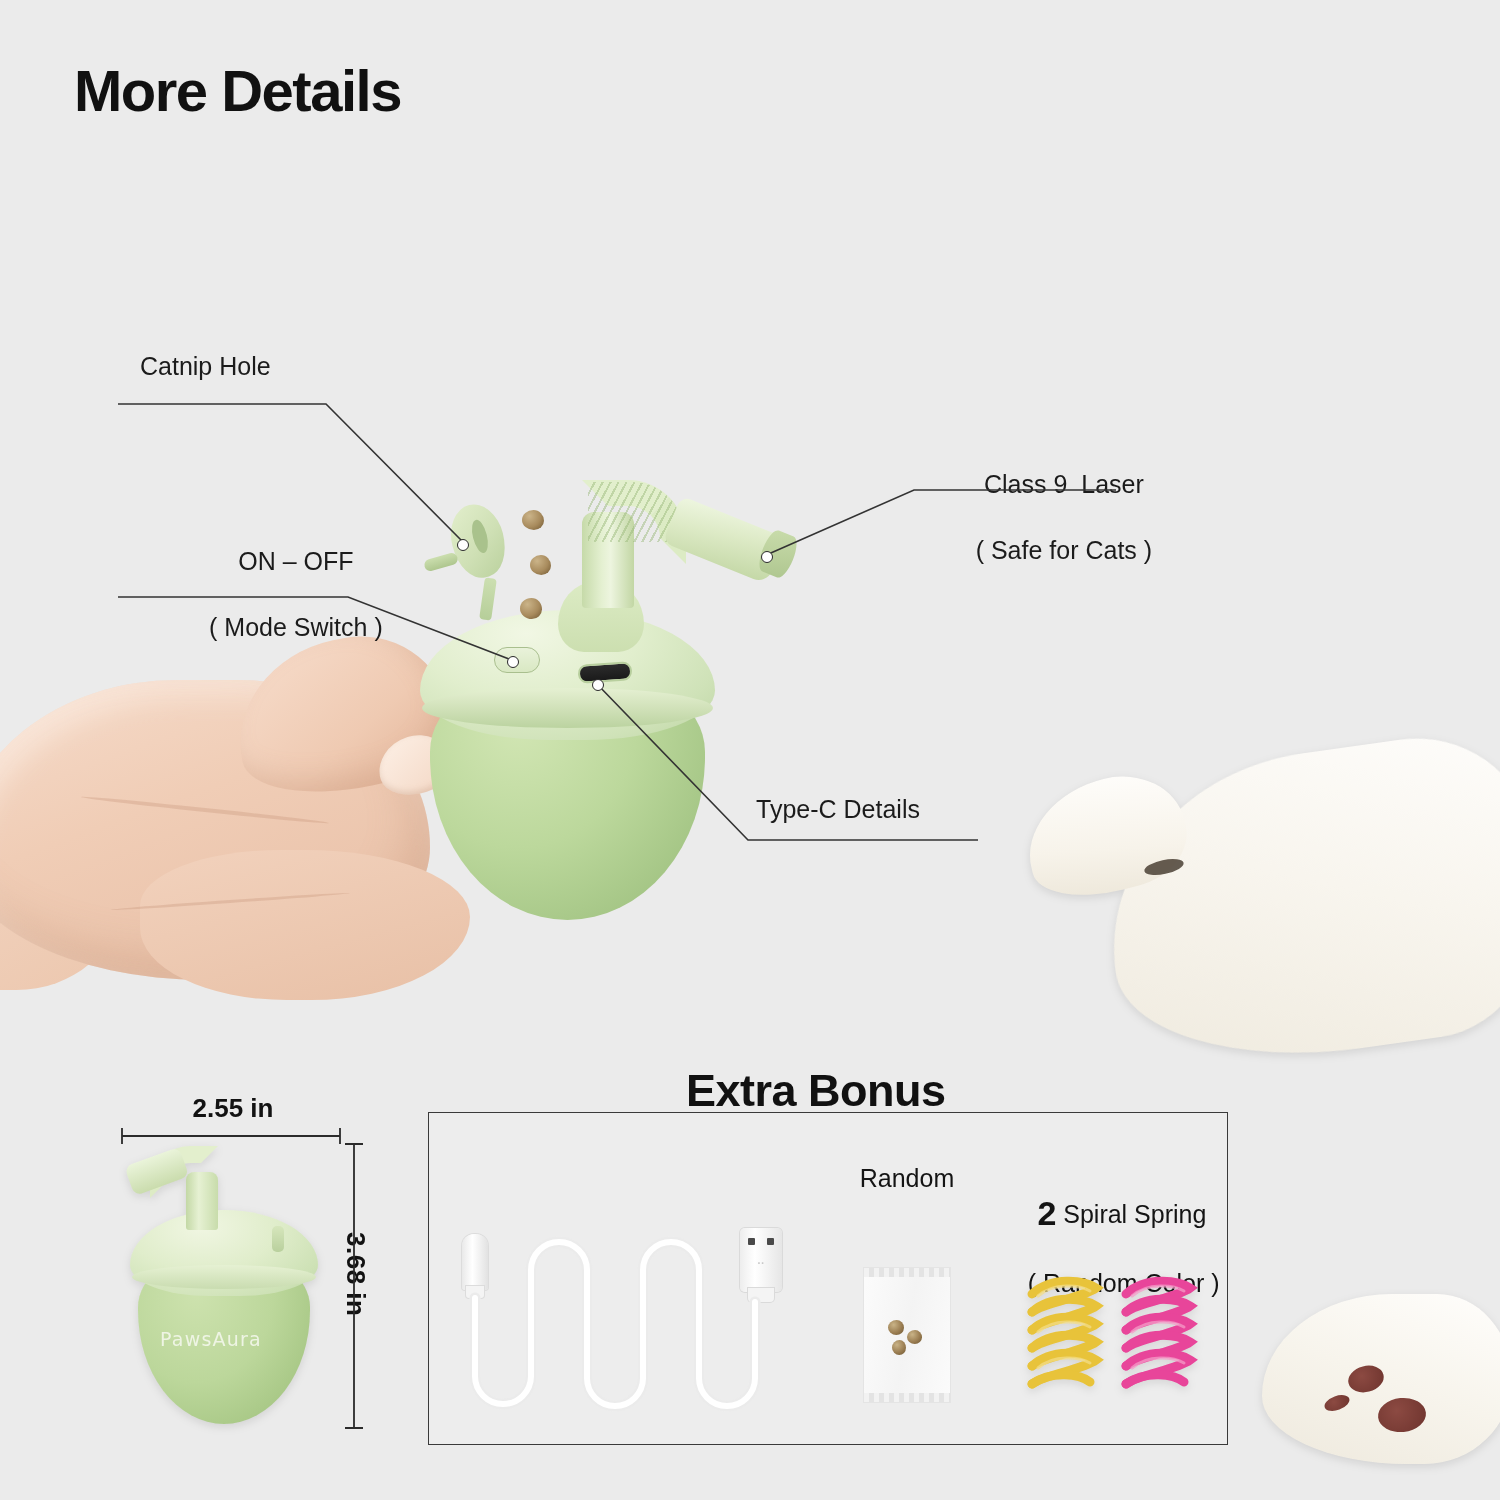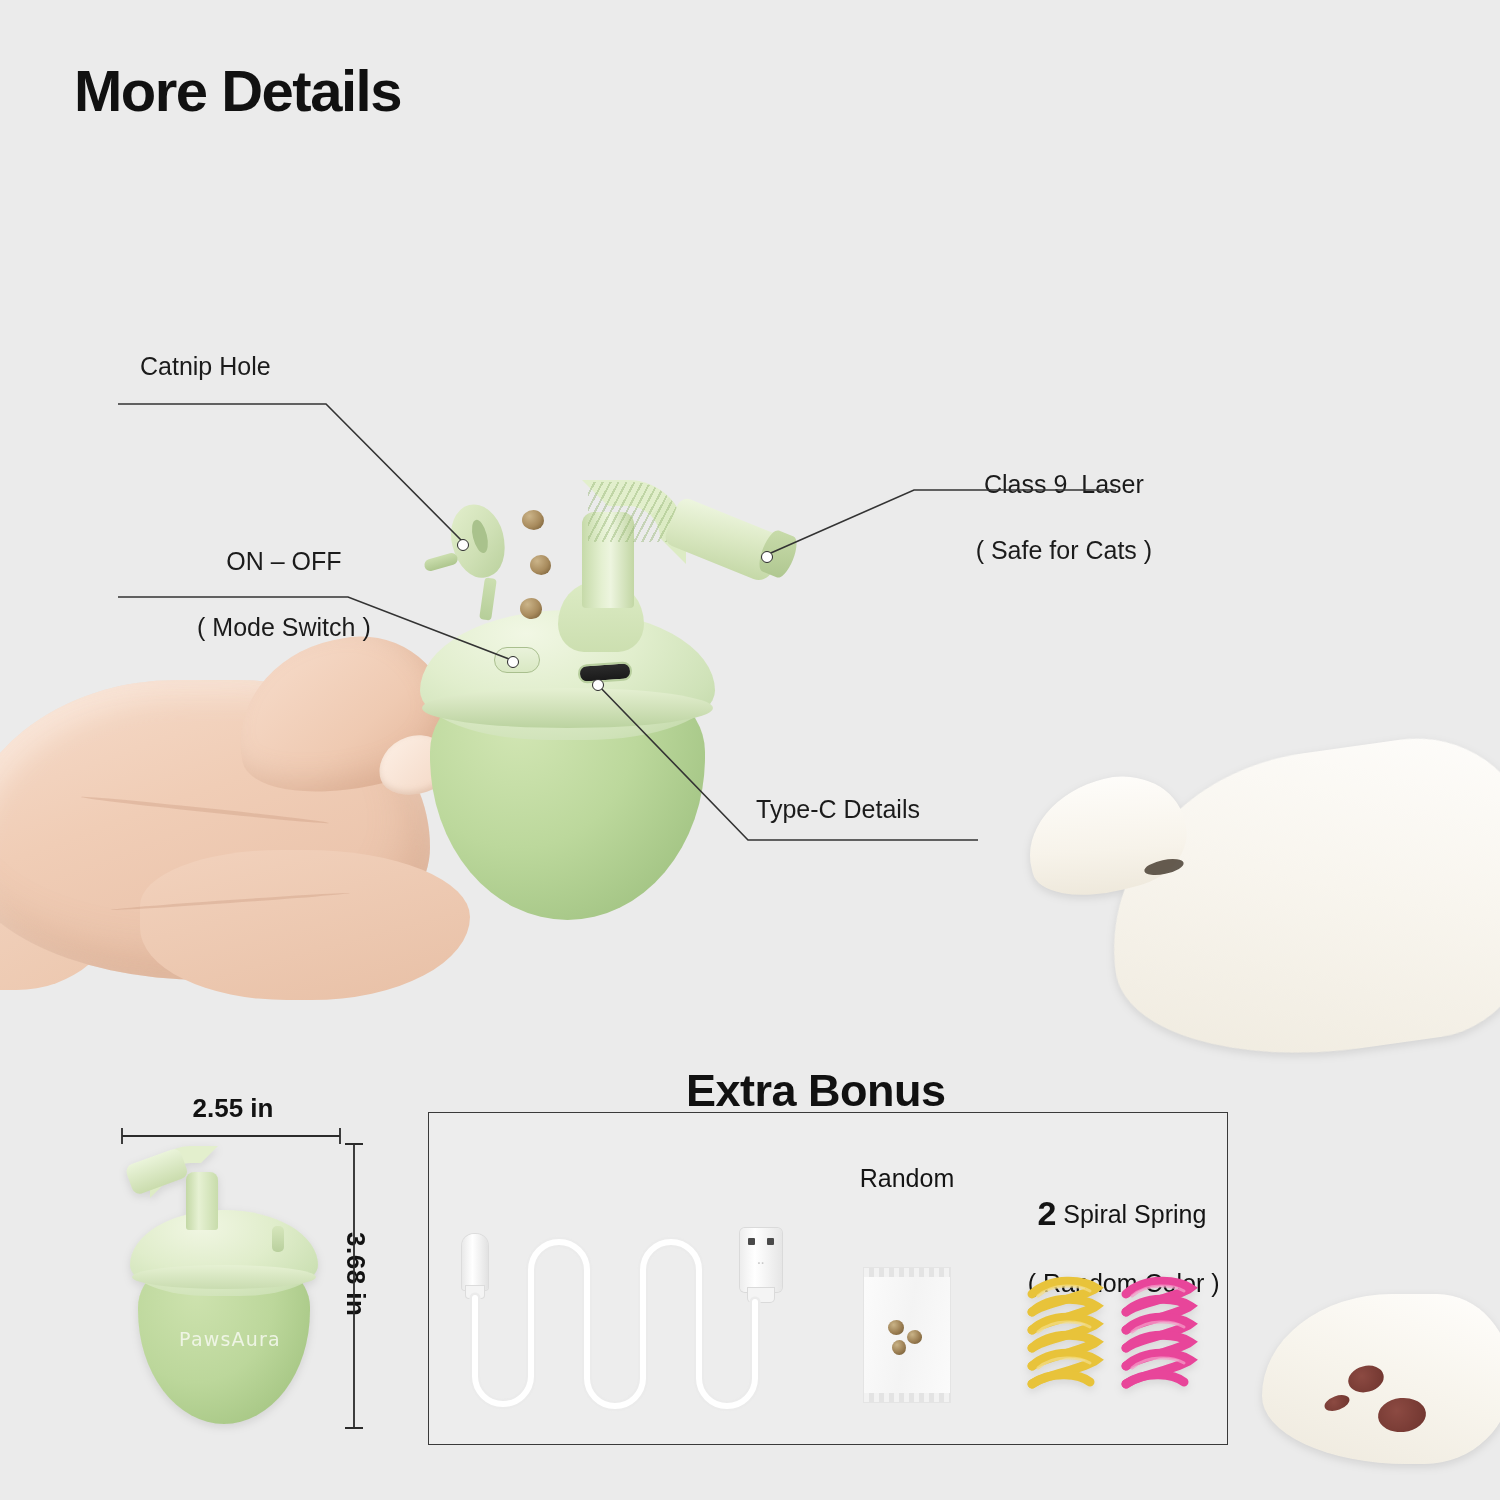--- a/index.html
+++ b/index.html
@@ -356,21 +356,20 @@
     position: absolute;
     left: 152px; top: 94px;
     width: 12px; height: 26px;
     background: linear-gradient(180deg, #d6e6bc, #b9d09d);
     border-radius: 5px;
   }
   .mini-logo {
     position: absolute;
     left: 40px; top: 196px;
     width: 140px;
-    text-align: center;
     font-size: 19px;
     letter-spacing: 1.2px;
     color: #f2f7ea;
     opacity: .92;
     font-family: "DejaVu Sans", sans-serif;
   }
 
   .dim-h-label {
     position: absolute;
     left: 128px; top: 1093px;
@@ -516,21 +515,21 @@
   <div class="anchor-dot" style="left:592px; top:679px;"></div>
   <div class="anchor-dot" style="left:761px; top:551px;"></div>
 
   <div class="callout" style="left:140px; top:350px;">Catnip Hole</div>
   <div class="lead-line" style="left:118px; top:382px; width:360px; height:170px;">
     <svg width="360" height="170" viewBox="0 0 360 170" fill="none">
       <path d="M0 22 L208 22 L345 160" stroke="#333333" stroke-width="1.6" fill="none"></path>
     </svg>
   </div>
 
-  <div class="callout center" style="left:120px; top:512px; width:300px;">
+  <div class="callout center" style="left:132px; top:512px; width:300px;">
     <span>ON – OFF</span><br>
     <span>( Mode Switch )</span>
   </div>
   <div class="lead-line" style="left:118px; top:575px; width:410px; height:100px;">
     <svg width="410" height="100" viewBox="0 0 410 100" fill="none">
       <path d="M0 22 L230 22 L396 86" stroke="#333333" stroke-width="1.6" fill="none"></path>
     </svg>
   </div>
 
   <div class="callout center" style="left:910px; top:435px; width:280px;">

